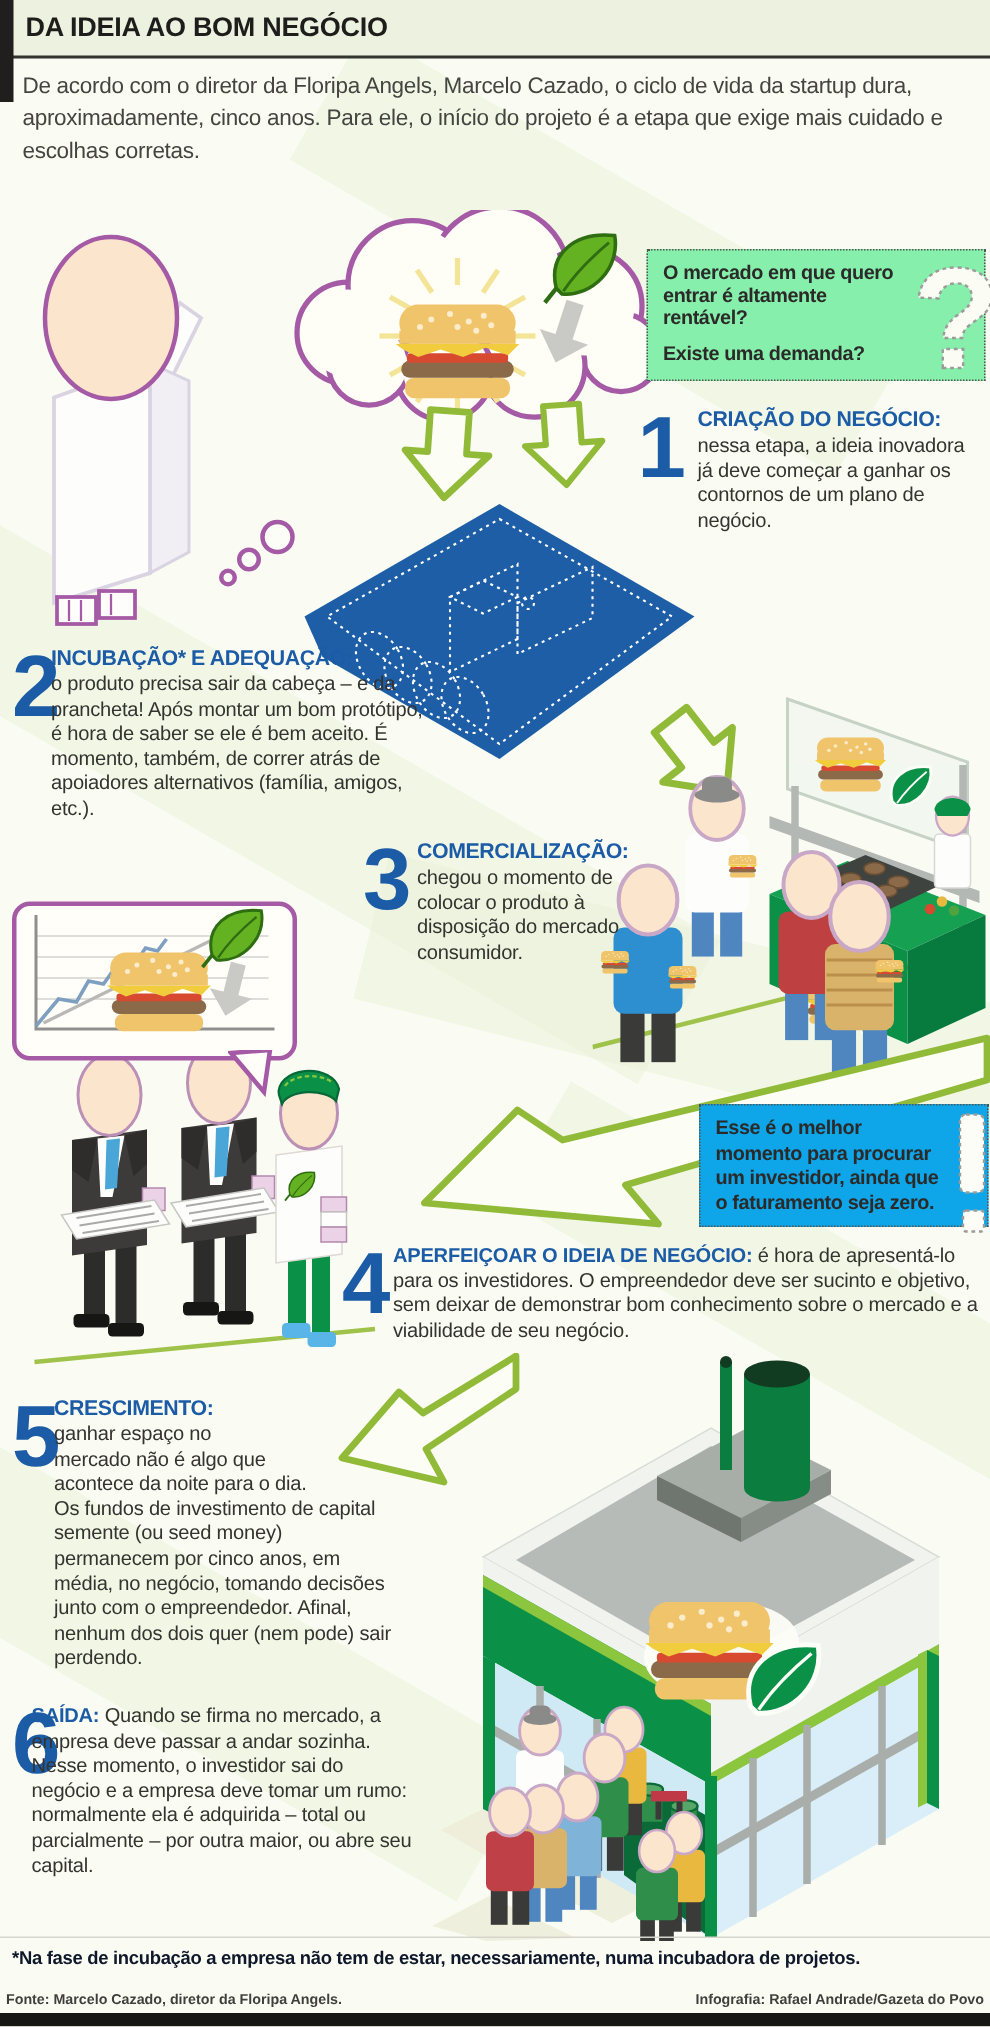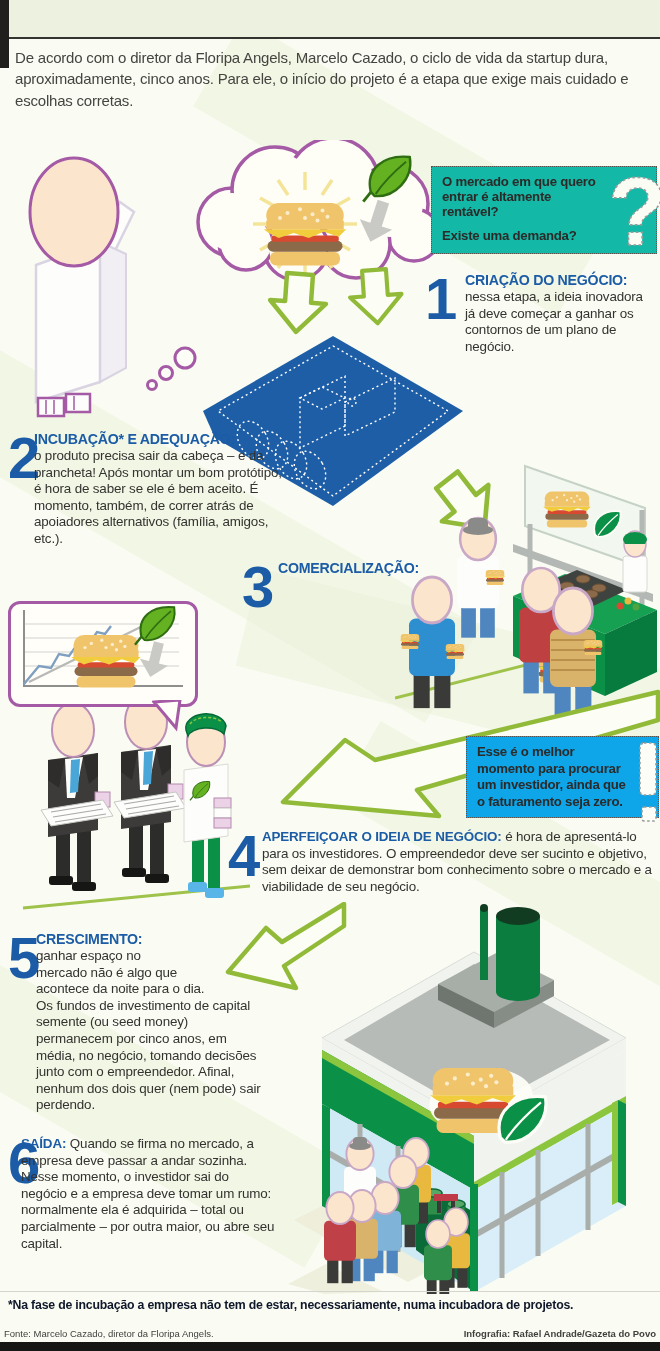--- a/index.html
+++ b/index.html
@@ -17,21 +17,21 @@
   .bpd{fill:none;stroke:#fff;stroke-width:1.4;stroke-dasharray:2 3}
 
   .header{position:absolute;left:0;top:0;width:660px;height:37px;background:#edf2e0;
           border-bottom:2px solid #33332f;z-index:4}
   .blackblock{position:absolute;left:0;top:0;width:9px;height:68px;background:#201f1d;z-index:5}
   .title{position:absolute;left:17px;top:8px;font-size:18px;font-weight:bold;color:#1e1d1b;
          letter-spacing:-.2px;z-index:5}
   .intro{position:absolute;left:15px;top:47px;width:632px;font-size:15px;line-height:1.42;
          color:#454441;z-index:4;letter-spacing:-.2px}
 
-  .qbox{position:absolute;left:431px;top:166px;width:156px;background:#14b8a6;
+  .qbox{position:absolute;left:431px;top:166px;width:156px;background:#86efac;
         border:1.6px dotted #55544f;padding:7px 58px 2px 10px;z-index:3}
   .qbox p{margin:0 0 8px;font-size:13.2px;font-weight:bold;line-height:1.15;color:#2b2a28;letter-spacing:-.25px}
   .qmark{position:absolute;right:-4px;top:-6px}
 
   .step{position:absolute;z-index:4}
   .num{position:absolute;left:0;top:1px;font-size:58px;font-weight:bold;color:#1c5ca6;
        line-height:.88;letter-spacing:-3px}
   .stxt{position:relative}
   .stitle{font-size:14.2px;font-weight:bold;color:#1c5ca6;letter-spacing:-.25px;margin-bottom:1px}
   .sbody{font-size:13.4px;line-height:1.24;color:#343330;letter-spacing:-.15px}
@@ -49,21 +49,21 @@
            font-size:13.2px;font-weight:bold;line-height:1.25;color:#2b2a28;letter-spacing:-.25px}
   .excl{position:absolute;right:-6px;top:4px}
 
   .bubble{position:absolute;left:8px;top:601px;width:184px;height:100px;background:#fffef8;
           border:3px solid #a55aa5;border-radius:12px;z-index:2}
   .tail{position:absolute;left:152px;top:700px;z-index:2}
 
   .rule{position:absolute;left:0;top:1291px;width:660px;border-top:1px solid #d5d5cd;z-index:4}
   .footnote{position:absolute;left:8px;top:1298px;width:648px;font-size:12.3px;font-weight:bold;
             color:#0f172a;z-index:4;letter-spacing:-.2px}
-  .src{position:absolute;left:4px;top:1328px;font-size:9.5px;font-weight:normal;color:#403f3c;z-index:4}
+  .src{position:absolute;left:4px;top:1328px;font-size:9.5px;font-weight:bold;color:#403f3c;z-index:4}
   .credit{position:absolute;right:4px;top:1328px;font-size:9.5px;font-weight:bold;color:#403f3c;z-index:4}
   .bottombar{position:absolute;left:0;top:1342px;width:660px;height:9px;background:#161614;z-index:4}
 </style>
 </head>
 <body>
 
 <div class="page">
 
   <svg width="0" height="0" style="position:absolute">
     <defs>
@@ -380,20 +380,21 @@
       <use href="#mini" transform="translate(52,336) scale(1.6)" color="#bf4046"></use>
     </g>
   </svg>
 
   <svg class="scene" style="left:222px;top:902px" width="125" height="105" viewBox="0 0 125 105">
     <polygon class="oarr" points="122,2 60,40 44,26 6,70 74,86 62,64 122,24" stroke-width="4"></polygon>
   </svg>
 
   <div class="header"></div>
   <div class="blackblock"></div>
+  <div class="title">DA IDEIA AO BOM NEGÓCIO</div>
   <div class="intro">De acordo com o diretor da Floripa Angels, Marcelo Cazado, o ciclo de vida da startup dura, aproximadamente, cinco anos. Para ele, o início do projeto é a etapa que exige mais cuidado e escolhas corretas.</div>
 
   <div class="qbox">
     <p>O mercado em que quero entrar é altamente rentável?</p>
     <p>Existe uma demanda?</p>
     <svg class="qmark" width="58" height="108" viewBox="0 0 58 108">
       <text x="6" y="84" font-size="96" font-weight="bold" font-family="Liberation Sans, sans-serif" fill="#fbfcf4" stroke="#9b9b99" stroke-width="1.6" stroke-dasharray="2.5 2.5">?</text>
     </svg>
   </div>
 
@@ -408,20 +409,21 @@
     <div class="num">2</div>
     <div class="stxt">
       <div class="stitle">INCUBAÇÃO* E ADEQUAÇÃO:</div>
       <div class="sbody">o produto precisa sair da cabeça – e da prancheta! Após montar um bom protótipo, é hora de saber se ele é bem aceito. É momento, também, de correr atrás de apoiadores alternativos (família, amigos, etc.).</div>
     </div>
   </div>
   <div class="step" id="step3">
     <div class="num">3</div>
     <div class="stxt">
       <div class="stitle">COMERCIALIZAÇÃO:</div>
+      <div class="sbody">chegou o momento de colocar o produto à disposição do mercado consumidor.</div>
     </div>
   </div>
   <div class="step" id="step4">
     <div class="num">4</div>
     <div class="stxt">
       <div class="sbody"><span class="stitle-inline">APERFEIÇOAR O IDEIA DE NEGÓCIO:</span> <span>é hora de apresentá-lo para os investidores. O empreendedor deve ser sucinto e objetivo, sem deixar de demonstrar bom conhecimento sobre o mercado e a viabilidade de seu negócio.</span></div>
     </div>
   </div>
   <div class="step" id="step5">
     <div class="num">5</div>

